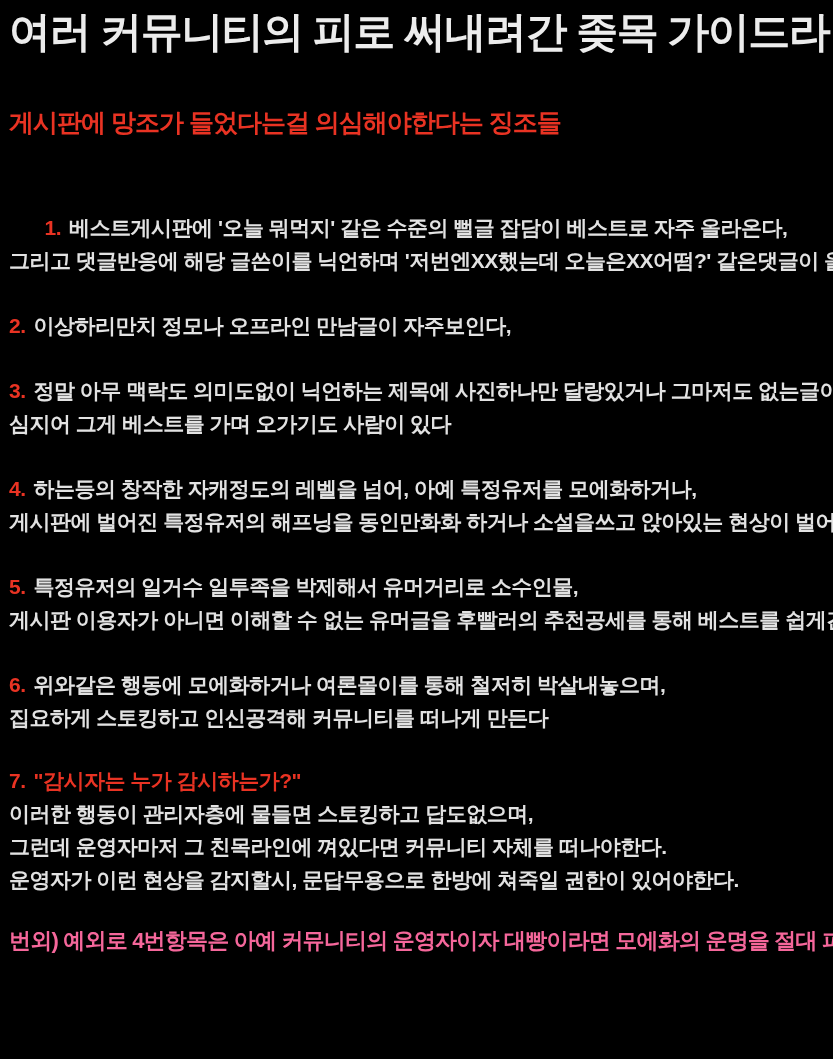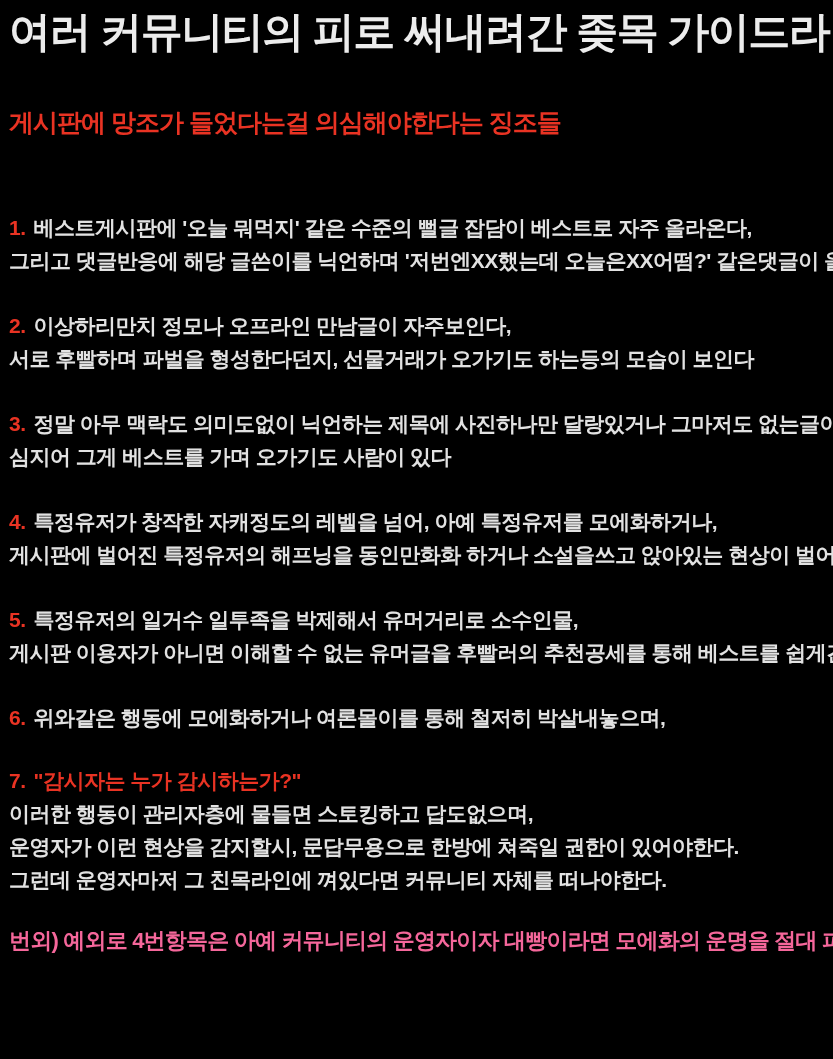--- a/index.html
+++ b/index.html
@@ -39,21 +39,21 @@
   }
   .item p {
     margin: 0;
     color: var(--body_text, #e2e2e2);
     font-size: 21px;
     font-weight: 600;
     line-height: 33px;
     letter-spacing: -0.5px;
     white-space: nowrap;
   }
-  #section-1 { margin-top: 74px; }
+  #section-1 { margin-top: 74px; text-align: center; }
   #section-7 { margin-top: 30px; }
   .num {
     color: var(--accent_red, #e93323);
     font-weight: 800;
     margin-right: 8px;
   }
   .red-heading {
     color: var(--accent_red, #e93323);
     font-weight: 800;
   }
@@ -76,44 +76,44 @@
 
   <h2 class="subtitle">게시판에 망조가 들었다는걸 의심해야한다는 징조들</h2>
 
   <section class="item" id="section-1">
     <p><span class="num">1.</span><span>베스트게시판에 '오늘 뭐먹지' 같은 수준의 뻘글 잡담이 베스트로 자주 올라온다,</span></p>
     <p>그리고 댓글반응에 해당 글쓴이를 닉언하며 '저번엔XX했는데 오늘은XX어떰?' 같은댓글이 올라온다.</p>
   </section>
 
   <section class="item" id="section-2">
     <p><span class="num">2.</span><span>이상하리만치 정모나 오프라인 만남글이 자주보인다,</span></p>
-    <p>서로 후빨하며 파벌을 형성한다던지, 선물거래가 오가기도 하는등의 모습이 보인다</p>
   </section>
 
   <section class="item" id="section-3">
     <p><span class="num">3.</span><span>정말 아무 맥락도 의미도없이 닉언하는 제목에 사진하나만 달랑있거나 그마저도 없는글이 올라온다</span></p>
     <p>심지어 그게 베스트를 가며 오가기도 사람이 있다</p>
   </section>
 
   <section class="item" id="section-4">
-    <p><span class="num">4.</span><span>특정유저가 창작한 자캐정도의 레벨을 넘어, 아예 특정유저를 모에화하거나,</span></p>
+    <p><span class="num">4.</span><span>하는등의 창작한 자캐정도의 레벨을 넘어, 아예 특정유저를 모에화하거나,</span></p>
     <p>게시판에 벌어진 특정유저의 해프닝을 동인만화화 하거나 소설을쓰고 앉아있는 현상이 벌어진다.</p>
   </section>
 
   <section class="item" id="section-5">
     <p><span class="num">5.</span><span>특정유저의 일거수 일투족을 박제해서 유머거리로 소수인물,</span></p>
     <p>게시판 이용자가 아니면 이해할 수 없는 유머글을 후빨러의 추천공세를 통해 베스트를 쉽게간다.</p>
   </section>
 
   <section class="item" id="section-6">
     <p><span class="num">6.</span><span>위와같은 행동에 모에화하거나 여론몰이를 통해 철저히 박살내놓으며,</span></p>
+    <p>집요하게 스토킹하고 인신공격해 커뮤니티를 떠나게 만든다</p>
   </section>
 
   <section class="item" id="section-7">
     <p><span class="num">7.</span><span class="red-heading">"감시자는 누가 감시하는가?"</span></p>
     <p>이러한 행동이 관리자층에 물들면 스토킹하고 답도없으며,</p>
+    <p>그런데 운영자마저 그 친목라인에 껴있다면 커뮤니티 자체를 떠나야한다.</p>
     <p>운영자가 이런 현상을 감지할시, 문답무용으로 한방에 쳐죽일 권한이 있어야한다.</p>
-    <p>그런데 운영자마저 그 친목라인에 껴있다면 커뮤니티 자체를 떠나야한다.</p>
   </section>
 
   <p class="footnote">번외) 예외로 4번항목은 아예 커뮤니티의 운영자이자 대빵이라면 모에화의 운명을 절대 피할순 없다.</p>
 
 </div>
 
 </body></html>

